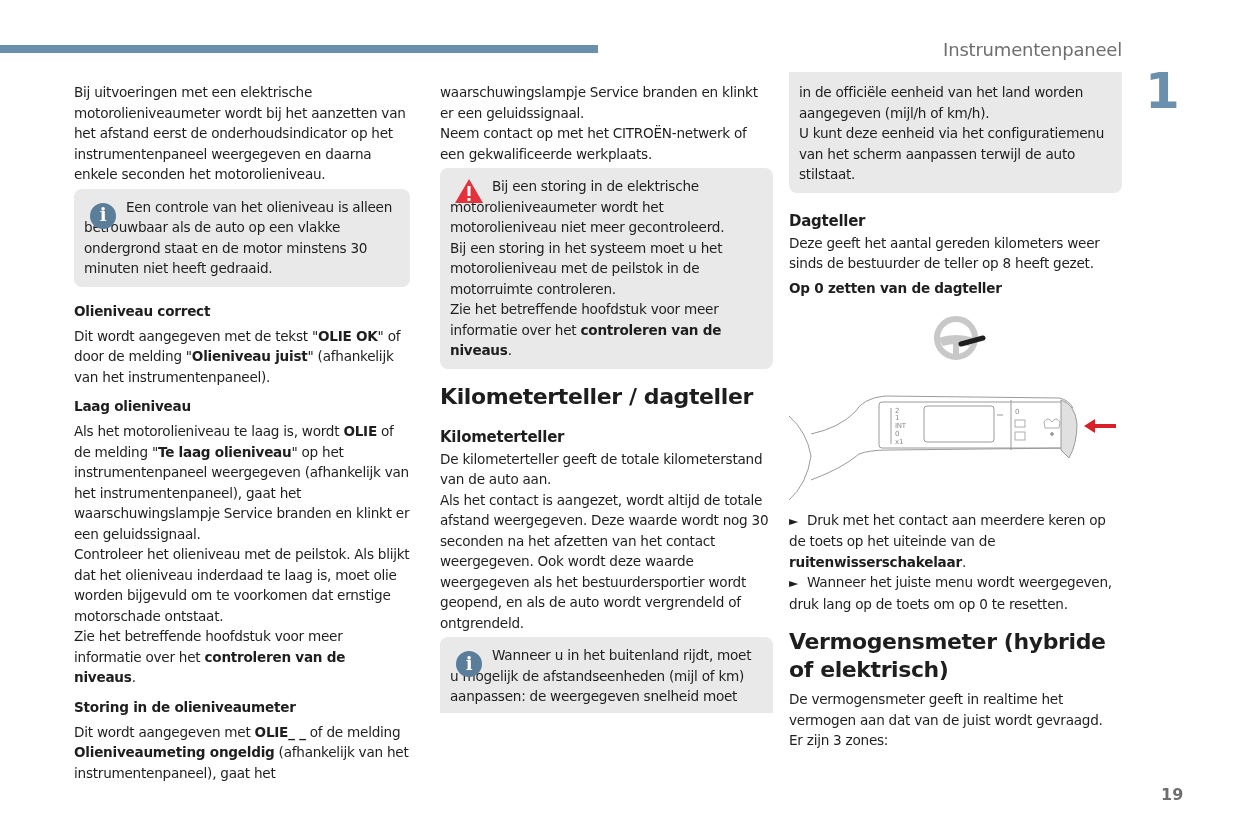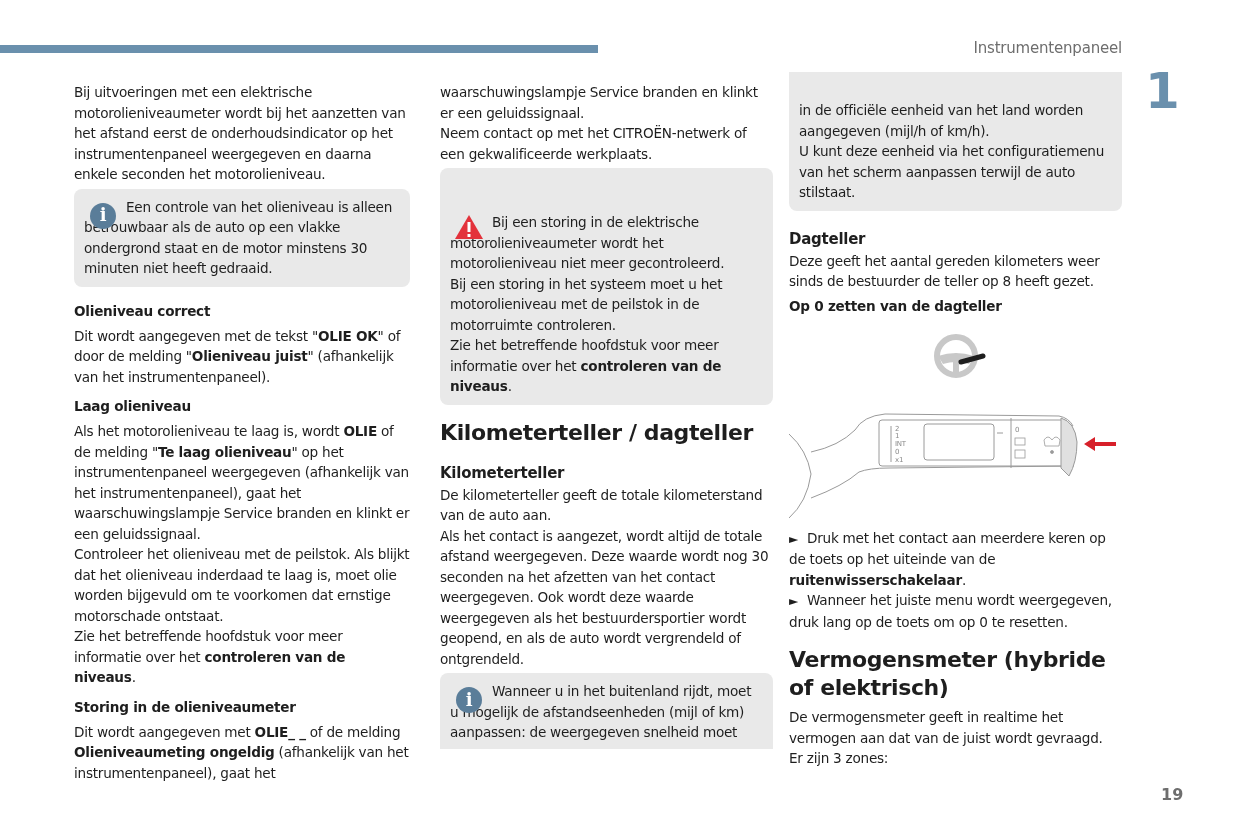--- a/index.html
+++ b/index.html
@@ -1,20 +1,20 @@
 <!DOCTYPE html>
 <html><head>
 <meta charset="utf-8">
 <style>
   * { margin: 0; padding: 0; box-sizing: border-box; }
   html, body { width: 1241px; height: 827px; background: #ffffff; overflow: hidden; }
   body { position: relative; font-family: "DejaVu Sans", sans-serif; color: #1e1e1e; }
 
   .top-bar { position: absolute; left: 0; top: 45px; width: 598px; height: 8px; background: #6a90ad; }
-  .running-header { position: absolute; right: 119px; top: 39px; font-size: 15px; color: #6e6e6e; letter-spacing: -0.2px; }
+  .running-header { position: absolute; right: 119px; top: 39px; font-size: 18px; color: #6e6e6e; letter-spacing: -0.2px; }
   .chapter-number { position: absolute; left: 1145px; top: 66px; font-size: 50px; font-weight: bold; color: #6a90ad; line-height: 1; }
   .page-number { position: absolute; left: 1161px; top: 785px; font-size: 16px; font-weight: bold; color: #6e6e6e; }
 
   .col { position: absolute; top: 82px; width: 336px; font-size: 13.6px; line-height: 20.5px; letter-spacing: -0.25px; }
   .col1 { left: 74px; }
   .col2 { left: 440px; width: 333px; }
   .col3 { left: 789px; width: 333px; }
 
   .para { margin: 0; }
   .para b { font-weight: bold; }
@@ -68,21 +68,21 @@
   <p class="para">
     <span>Dit wordt aangegeven met </span><b>OLIE_ _</b><span> of de melding </span><b>Olieniveaumeting ongeldig</b><span> (afhankelijk van het instrumentenpaneel), gaat het</span>
   </p>
 </div>
 
 <div class="col col2">
   <p class="para">waarschuwingslampje Service branden en klinkt er een geluidssignaal.</p>
   <p class="para">Neem contact op met het CITROËN-netwerk of een gekwalificeerde werkplaats.</p>
 
   <div class="note" style="margin-top:4px;">
-    <div style="position:relative;margin-top:36px;">
+    <div style="position:relative;">
       <span style="position:absolute;left:4px;top:2px;">
         <svg width="30" height="26" viewBox="0 0 30 26">
           <polygon points="15,1 29,25 1,25" fill="#e3323b"></polygon>
           <rect x="13.5" y="8" width="3" height="10" fill="#ffffff"></rect>
           <rect x="13.5" y="20" width="3" height="3" fill="#ffffff"></rect>
         </svg>
       </span>
       <p class="para" style="text-indent:42px;">Bij een storing in de elektrische motorolieniveaumeter wordt het motorolieniveau niet meer gecontroleerd.</p>
       <p class="para">Bij een storing in het systeem moet u het motorolieniveau met de peilstok in de motorruimte controleren.</p>
       <p class="para">
@@ -99,21 +99,21 @@
 
   <div class="note open-bottom" style="margin-top:4px;">
     <div style="position:relative;">
       <span class="info-icon" style="position:absolute;left:6px;top:6px;">i</span>
       <p class="para" style="text-indent:42px;">Wanneer u in het buitenland rijdt, moet u mogelijk de afstandseenheden (mijl of km) aanpassen: de weergegeven snelheid moet</p>
     </div>
   </div>
 </div>
 
 <div class="col col3" style="top:72px;">
-  <div class="note open-top" style="padding-top:28px;">
+  <div class="note open-top" style="padding-top:10px;">
     <p class="para">in de officiële eenheid van het land worden aangegeven (mijl/h of km/h).</p>
     <p class="para">U kunt deze eenheid via het configuratiemenu van het scherm aanpassen terwijl de auto stilstaat.</p>
   </div>
 
   <div class="sub-heading lg" style="margin-top:18px;">Dagteller</div>
   <p class="para">Deze geeft het aantal gereden kilometers weer sinds de bestuurder de teller op 8 heeft gezet.</p>
   <div class="sub-heading" style="margin-top:4px;">Op 0 zetten van de dagteller</div>
 
   <div class="figure">
     <svg width="333" height="200" viewBox="0 0 333 200">

